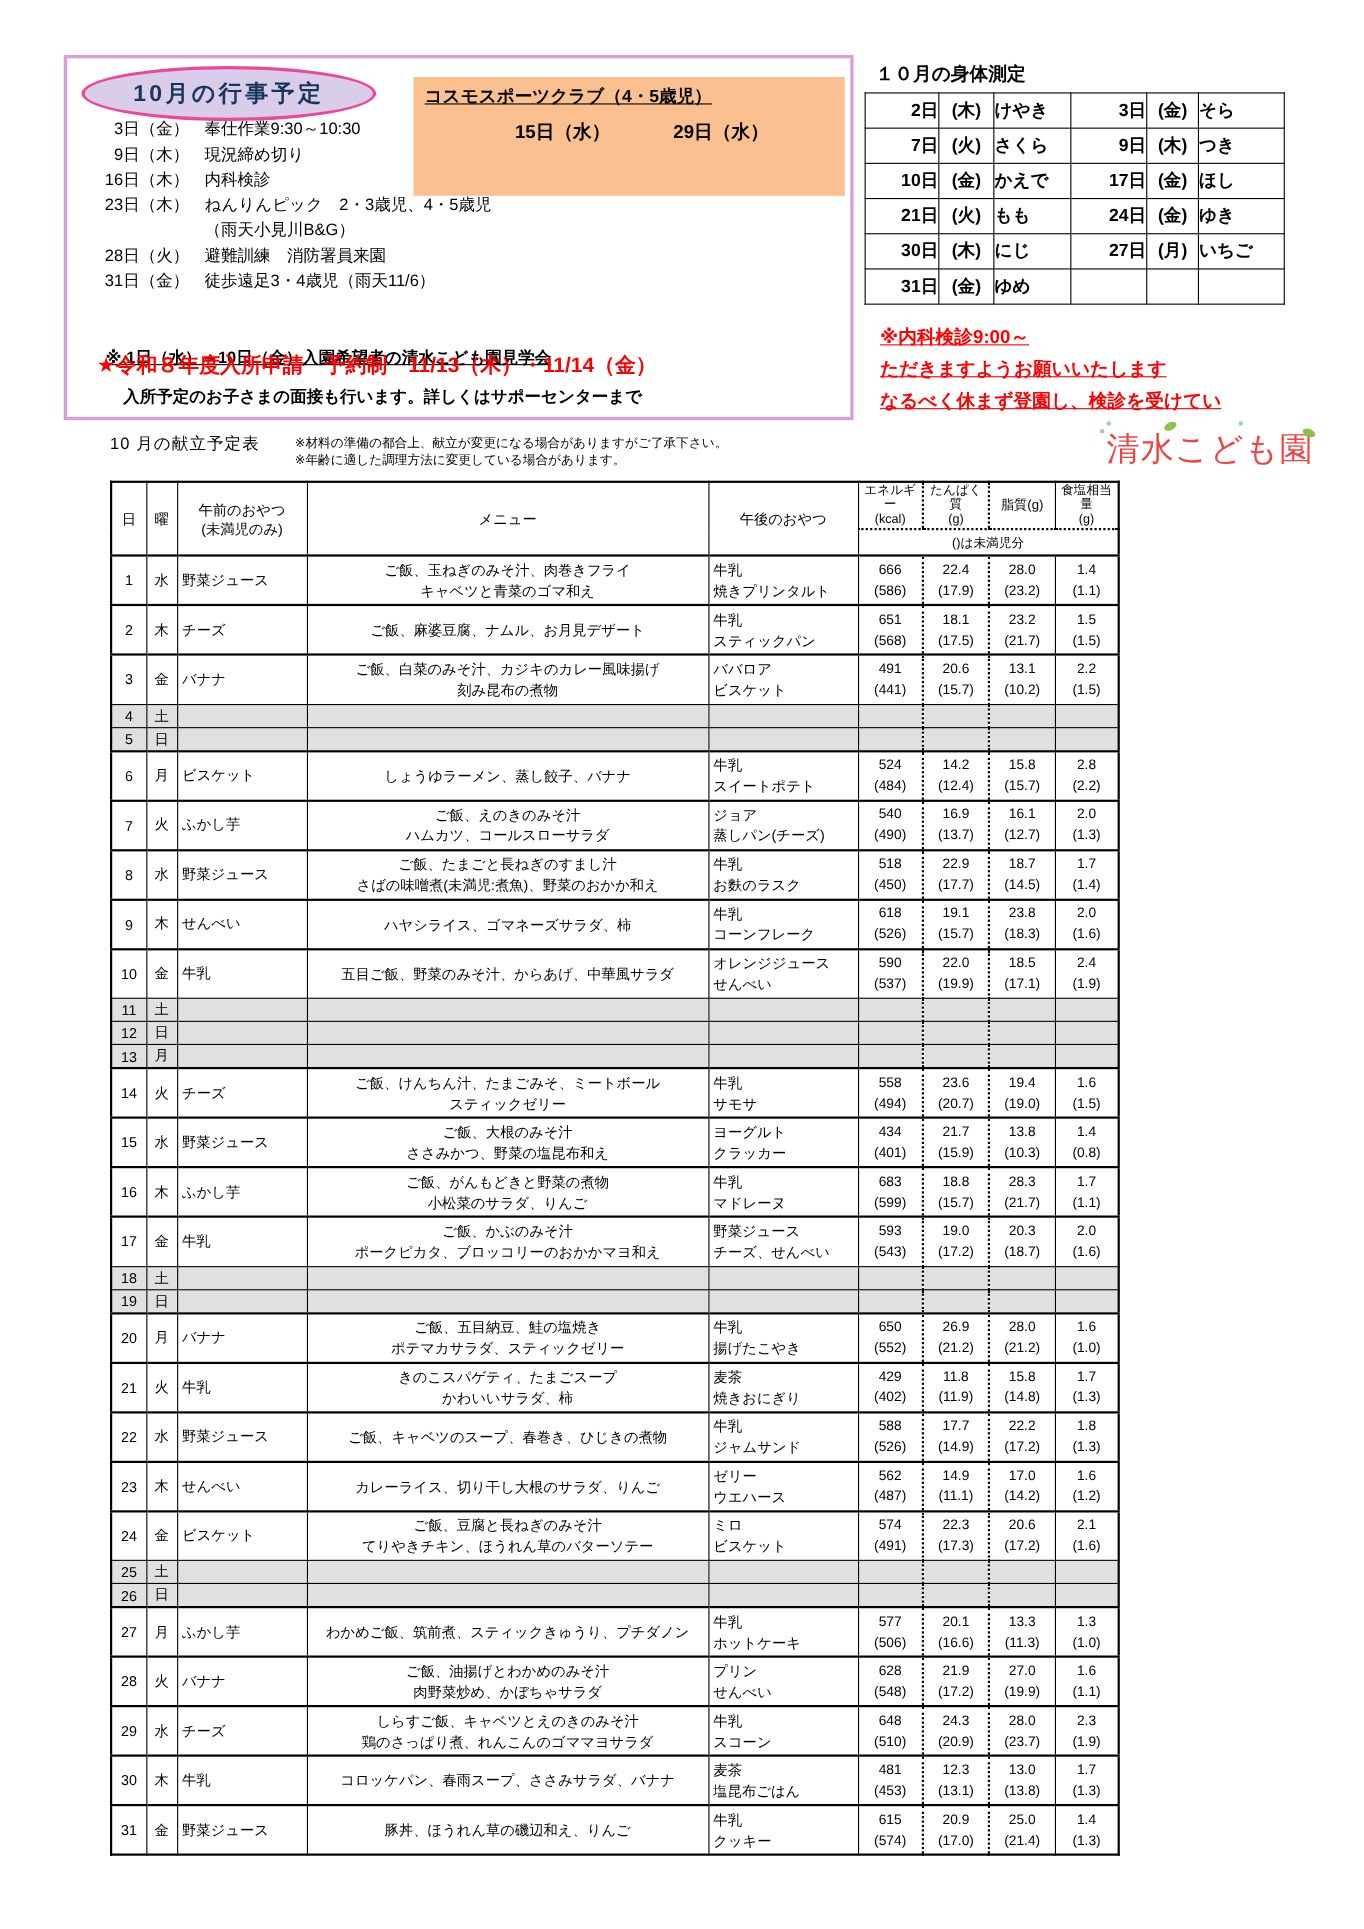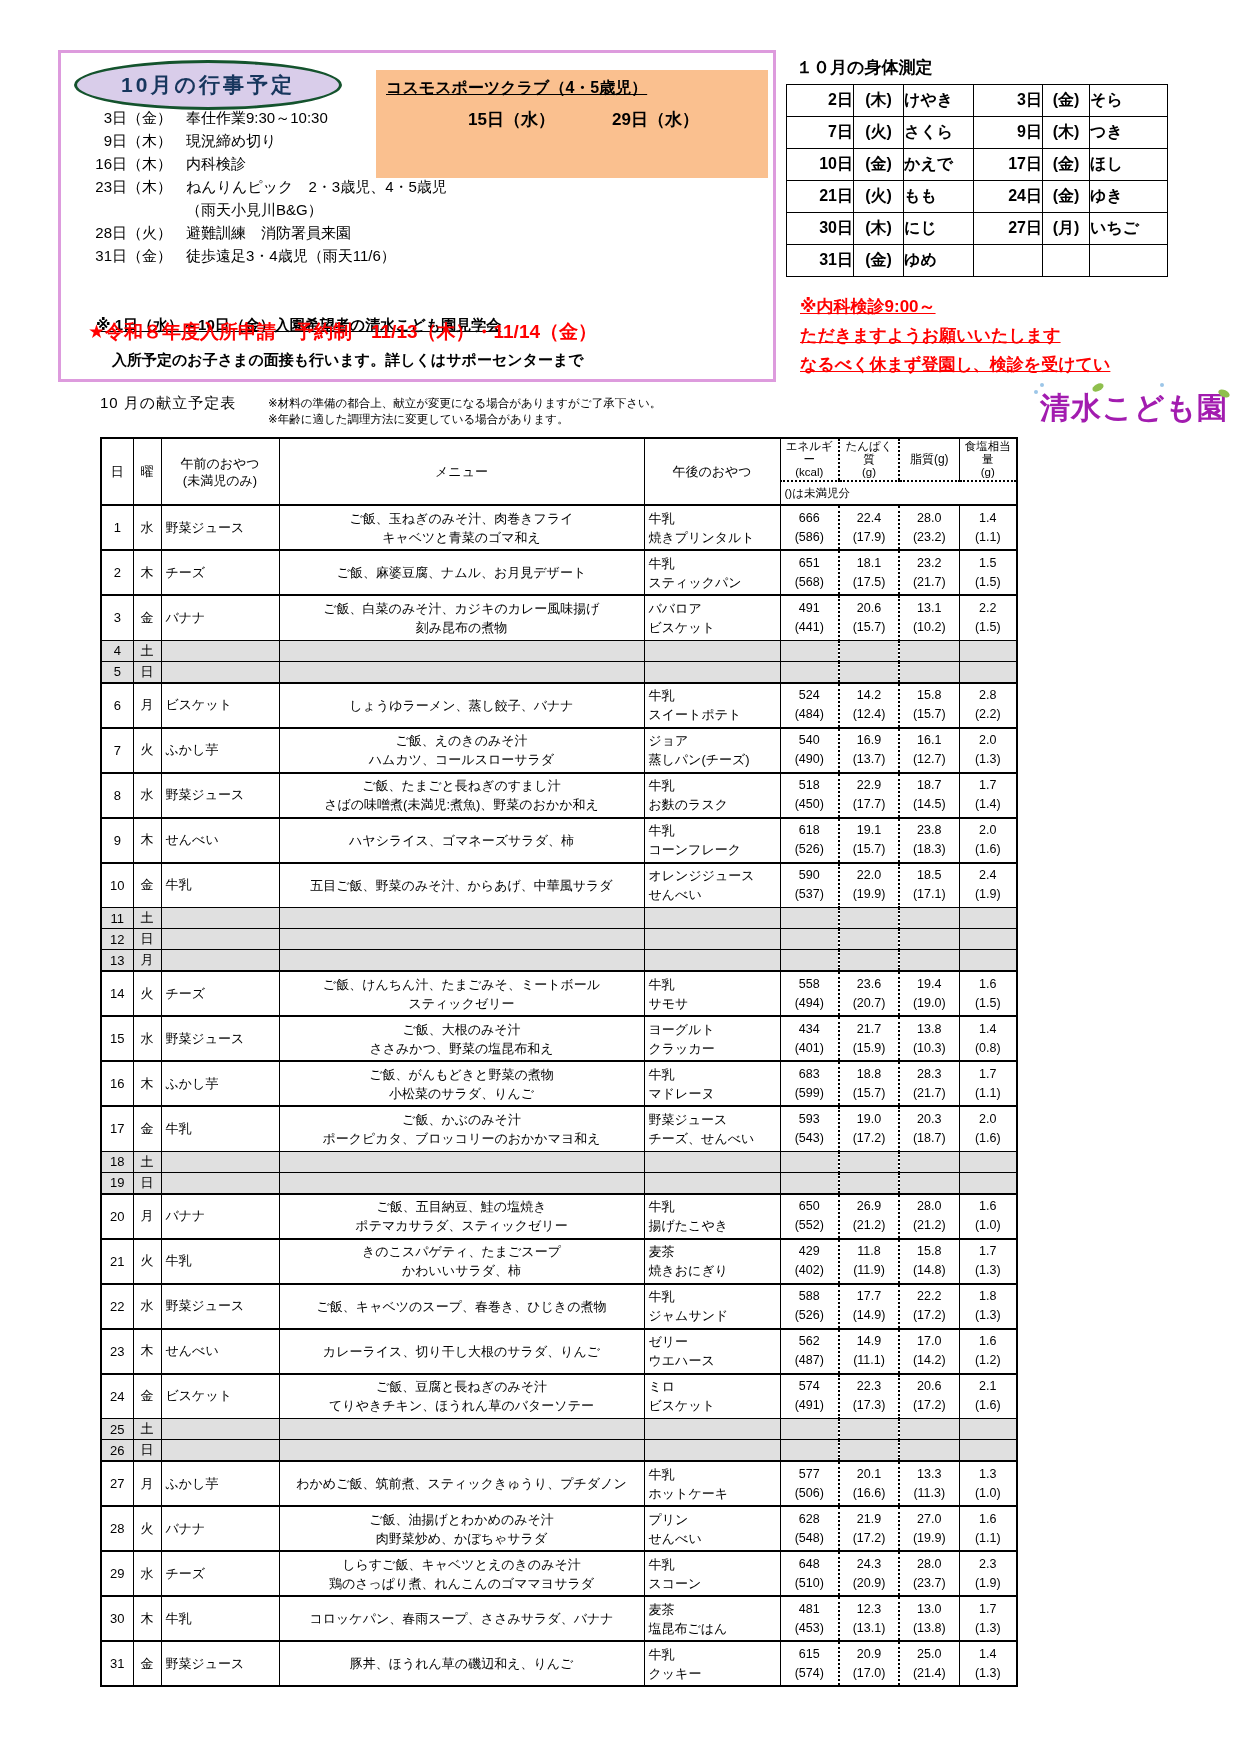--- a/index.html
+++ b/index.html
@@ -2,21 +2,21 @@
 <html><head>
 <meta charset="utf-8">
 <style>
   html,body{margin:0;padding:0;background:#fff;}
   .page{position:relative;width:1240px;height:1754px;background:#fff;overflow:hidden;
         font-family:"Liberation Sans","DejaVu Sans",sans-serif;color:#000;}
   .abs{position:absolute;}
 
   
   .pink-box{left:58px;top:50px;width:712px;height:326px;border:3px solid #dd9bdd;background:#fff;}
-  .oval{left:74px;top:60px;width:262px;height:44px;border:3px solid #14532d;border-radius:50%;
+  .oval{left:74px;top:60px;width:262px;height:44px;border:3px solid #ec4899;border-radius:50%;
         background:#d9cdea;display:flex;align-items:center;justify-content:center;}
   .oval span{font-size:21px;font-weight:bold;color:#17365d;letter-spacing:3px;}
   .events{left:80px;top:106px;width:340px;}
   .ev-line{display:flex;line-height:23px;font-size:15px;}
   .ev-date{width:92px;text-align:right;flex:0 0 92px;}
   .ev-desc{margin-left:14px;white-space:nowrap;}
   .note1{left:96px;top:296px;font-size:15px;font-weight:bold;text-decoration:underline;white-space:nowrap;margin-top:20px;}
   .note2{left:88px;top:319px;font-size:19px;font-weight:bold;color:#ff0000;white-space:nowrap;}
   .note3{left:112px;top:351px;font-size:15px;font-weight:bold;white-space:nowrap;}
 
@@ -33,35 +33,35 @@
   td.md{text-align:right;padding-right:6px;}
   td.mw{text-align:center;}
   td.mc{text-align:left;padding-left:6px;}
   td.void{border:none;background:#fff;}
   .red-note{left:800px;top:292px;color:#ff0000;font-size:17px;font-weight:bold;}
   .red-line{line-height:29px;text-decoration:underline;white-space:nowrap;}
 
   
   .menu-title{left:100px;top:394px;font-size:15px;letter-spacing:1px;}
   .disc{left:268px;top:395px;font-size:11.5px;line-height:16px;}
-  .logo{left:1006px;top:388px;font-size:30px;font-weight:bold;color:#a21caf;letter-spacing:1px;white-space:nowrap;margin-left:34px;}
+  .logo{left:1006px;top:388px;font-size:30px;font-weight:normal;color:#ef4444;letter-spacing:1px;white-space:nowrap;}
   .leaf{position:absolute;width:12px;height:7px;background:#8fbf4d;border-radius:50%;}
   .leaf1{left:52px;top:-4px;transform:rotate(-28deg);}
   .leaf2{left:178px;top:2px;transform:rotate(24deg);}
   .dot{position:absolute;width:4px;height:4px;border-radius:50%;background:#9cc6e8;}
   .dot1{left:-6px;top:2px;} .dot2{left:0px;top:-5px;} .dot3{left:120px;top:-5px;}
 
   table.menu{left:100px;top:437px;border-collapse:collapse;table-layout:fixed;border:2px solid #000;font-size:13px;}
   table.menu th,table.menu td{border:1px solid #000;padding:1px 4px;vertical-align:middle;overflow:hidden;}
   table.menu thead th{font-weight:normal;text-align:center;padding:1px 2px;}
   .h-two div{line-height:17px;}
   .h-n{font-size:11.5px;text-align:left;vertical-align:top;line-height:13px;padding-top:3px;
        border-bottom:2px dotted #000 !important;}
   .h-f{text-align:center;vertical-align:middle;font-size:12px;}
-  .subhdr{font-size:11.5px;text-align:left;padding-right:16px;border-top:2px dotted #000;height:20px;}
+  .subhdr{font-size:11.5px;text-align:center;padding-right:16px;border-top:2px dotted #000;height:20px;}
   tr.hrow1{height:40px;}
   tr.wk{height:45px;} tr.wk td{border-top:2px solid #000;}
   tr.we{height:17px;} tr.we td{background:#e0e0e0;border-top:1px solid #000;}
   td.c-day{text-align:center;}
   td.c-wd{text-align:center;}
   td.c-am{text-align:left;padding-left:5px;}
   td.c-menu{text-align:center;padding-left:5px;}
   td.c-pm{text-align:left;padding-left:5px;}
   .ln{line-height:19px;white-space:nowrap;}
   td.n{text-align:center;font-size:12.5px;}

